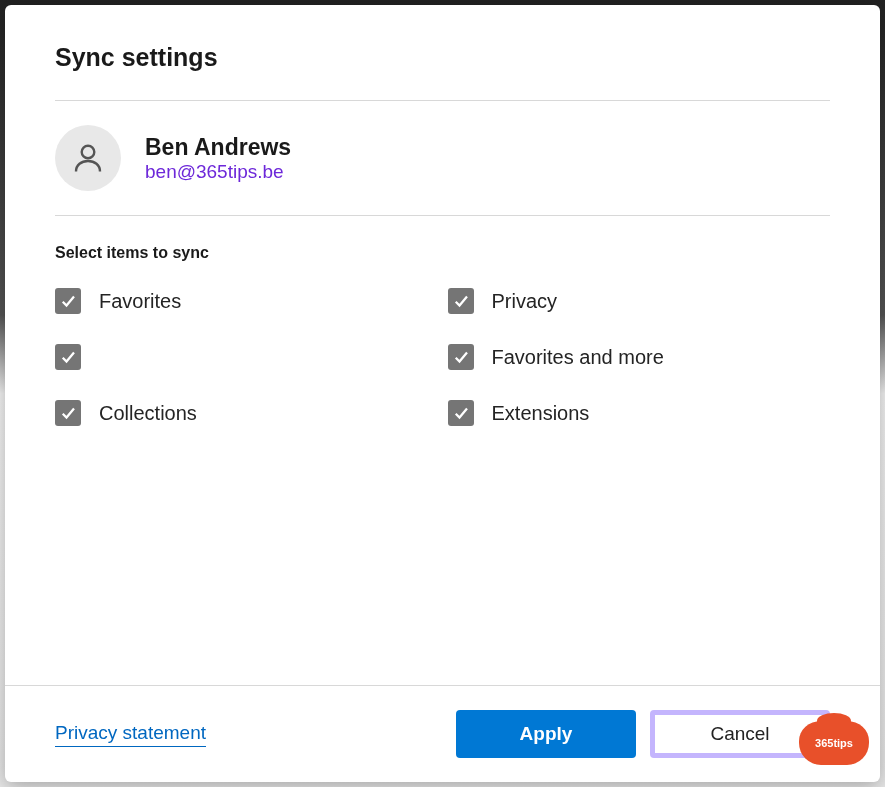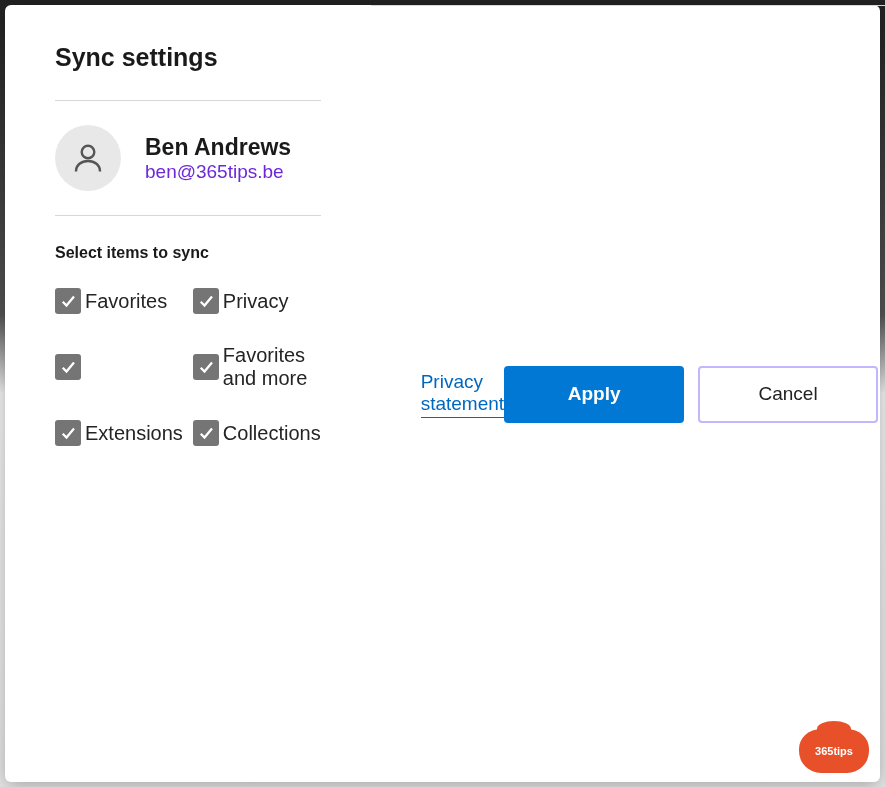--- a/index.html
+++ b/index.html
@@ -25,20 +25,21 @@
     }
     .dialog {
       position: absolute;
       top: 5px;
       left: 5px;
       right: 5px;
       bottom: 5px;
       background: #ffffff;
       border-radius: 6px;
       display: flex;
+      flex-direction: column;
       box-shadow: 0 4px 20px rgba(0,0,0,0.3);
     }
     .dialog-content {
       flex: 1;
       padding: 38px 50px 20px 50px;
     }
     .dialog-title {
       font-size: 25px;
       font-weight: 600;
       color: #1a1a1a;
@@ -92,21 +93,21 @@
     }
     .checkbox-grid {
       display: grid;
       grid-template-columns: 1fr 1fr;
       row-gap: 30px;
       column-gap: 10px;
     }
     .checkbox-item {
       display: flex;
       align-items: center;
-      gap: 4px;
+      gap: 18px;
       cursor: pointer;
     }
     .checkbox-box {
       width: 26px;
       height: 26px;
       background: #757575;
       border-radius: 3px;
       display: flex;
       align-items: center;
       justify-content: center;
@@ -137,42 +138,42 @@
       border-bottom: 1px solid #0067c0;
       padding-bottom: 2px;
       cursor: pointer;
     }
     .footer-buttons {
       display: flex;
       gap: 14px;
     }
     .btn {
       min-width: 180px;
-      height: 57px;
+      height: 48px;
       font-size: 19px;
       border-radius: 4px;
       cursor: pointer;
       display: flex;
       align-items: center;
       justify-content: center;
       border: 1px solid transparent;
     }
     .btn-primary {
       background: #0078d4;
       color: #fff;
       font-weight: 600;
     }
     .btn-secondary {
       background: #fff;
       color: #222;
-      border: 2px solid #c4b5fd;
+      border: 5px solid #c4b5fd;
     }
     .watermark {
       position: absolute;
-      bottom: 14px;
+      bottom: 22px;
       right: 16px;
       width: 70px;
       height: 44px;
       background: #e8502a;
       border-radius: 22px 22px 22px 22px / 20px 20px 22px 22px;
       display: flex;
       align-items: center;
       justify-content: center;
       color: #fff;
       font-size: 11px;
@@ -252,30 +253,30 @@
         </div>
         <span class="checkbox-label">Favorites and more</span>
       </div>
 
       <div class="checkbox-item">
         <div class="checkbox-box">
           <svg viewBox="0 0 24 24">
               <polyline points="5 13 10 18 20 6"></polyline>
             </svg>
         </div>
+        <span class="checkbox-label">Collections</span>
+      </div>
+
+      <div class="checkbox-item">
+        <div class="checkbox-box">
+          <svg viewBox="0 0 24 24">
+              <polyline points="5 13 10 18 20 6"></polyline>
+            </svg>
+        </div>
         <span class="checkbox-label">Extensions</span>
-      </div>
-
-      <div class="checkbox-item">
-        <div class="checkbox-box">
-          <svg viewBox="0 0 24 24">
-              <polyline points="5 13 10 18 20 6"></polyline>
-            </svg>
-        </div>
-        <span class="checkbox-label">Collections</span>
       </div>
     </div>
   </div>
 
   <div class="dialog-footer">
     <a class="privacy-link">Privacy statement</a>
     <div class="footer-buttons">
       <div class="btn btn-primary">Apply</div>
       <div class="btn btn-secondary">Cancel</div>
     </div>

